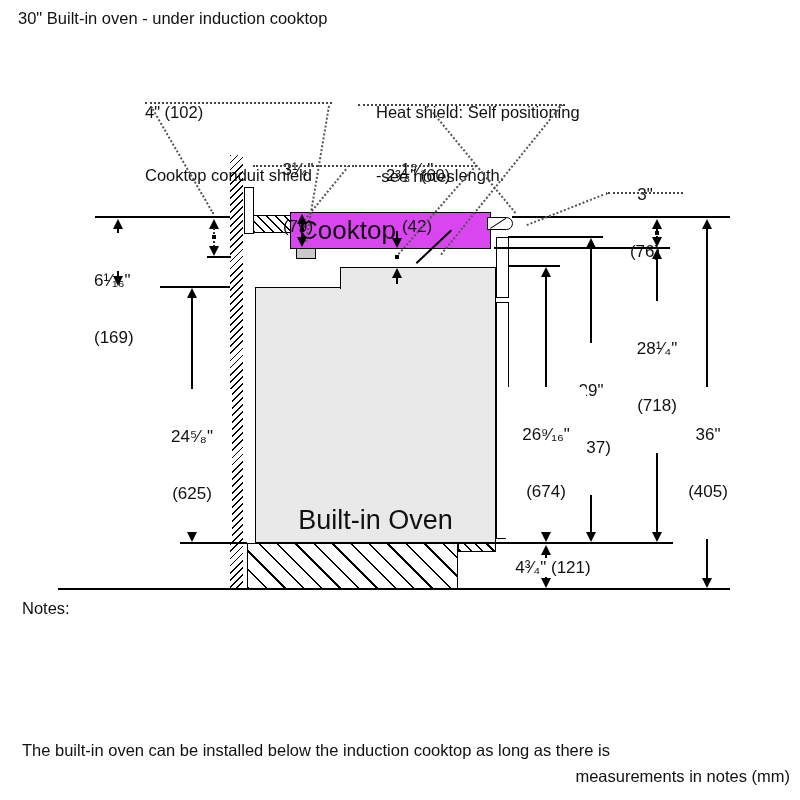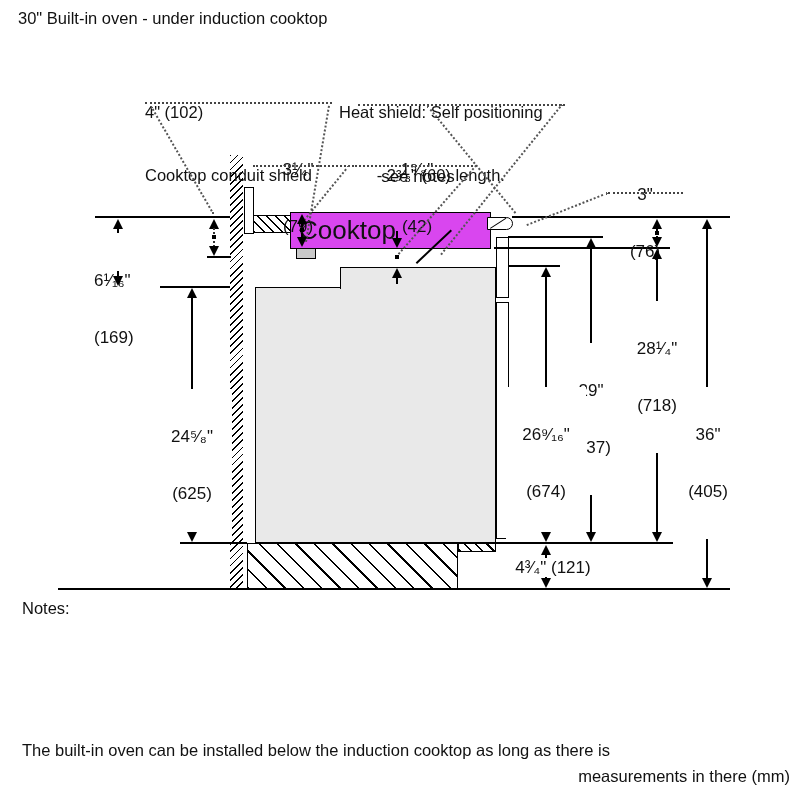--- a/index.html
+++ b/index.html
@@ -49,41 +49,42 @@
   <div class="abs boxed" style="left:296px;top:248px;width:20px;height:11px;background:#c9c9c9;"></div>
 
   <div class="abs" style="left:487px;top:217px;width:26px;height:13px;background:#fff;border:1.5px solid #000;border-radius:0 7px 7px 0;box-sizing:border-box;"></div>
   <div class="abs" style="left:490px;top:228px;width:19px;height:0;border-top:1.5px solid #000;transform-origin:0 0;transform:rotate(-33deg);"></div>
 
   <div class="abs" style="left:452px;top:231px;width:48px;height:0;border-top:2px solid #000;transform-origin:0 0;transform:rotate(136.7deg);"></div>
 
   <div class="abs basehatch" style="left:247px;top:543px;width:211px;height:47px;box-sizing:border-box;"></div>
   <div class="abs striphatch" style="left:458px;top:543px;width:38px;height:9px;box-sizing:border-box;"></div>
 
+  <div class="abs" style="left:255px;top:505px;width:241px;text-align:center;font-size:27px;color:#111;">Built-in Oven</div>
 
   <div class="abs hline" style="left:95px;top:216px;width:135px;"></div>
   <div class="abs hline" style="left:95px;top:286px;width:135px;"></div>
   <div class="abs hline" style="left:207px;top:256px;width:24px;"></div>
   <div class="abs hline" style="left:512px;top:216px;width:218px;"></div>
   <div class="abs hline" style="left:508px;top:236px;width:95px;"></div>
   <div class="abs hline" style="left:494px;top:247px;width:176px;"></div>
   <div class="abs hline" style="left:508px;top:265px;width:52px;"></div>
   <div class="abs hline" style="left:180px;top:542px;width:67px;"></div>
   <div class="abs hline" style="left:496px;top:542px;width:177px;"></div>
   <div class="abs hline" style="left:58px;top:588px;width:672px;"></div>
 
   <div class="abs txt" style="left:145px;top:60px;">
     <div>4" (102)</div>
     <div>Cooktop conduit shield</div>
   </div>
   <div class="abs dotline" style="left:145px;top:102px;width:187px;"></div>
   <div class="abs lead" style="left:152px;top:106px;width:124px;transform:rotate(59.9deg);"></div>
   <div class="abs lead" style="left:330px;top:106px;width:138px;transform:rotate(99.6deg);"></div>
 
-  <div class="abs txt" style="left:339px;top:60px;text-align:center;">
+  <div class="abs txt" style="left:376px;top:60px;">
     <div>Heat shield: Self positioning</div>
     <div>- 2³⁄₈" (60) length.</div>
   </div>
   <div class="abs dotline" style="left:358px;top:104px;width:207px;"></div>
   <div class="abs lead" style="left:563px;top:105px;width:193px;transform:rotate(128.9deg);"></div>
   <div class="abs lead" style="left:428px;top:105px;width:139px;transform:rotate(50.6deg);"></div>
 
   <div class="abs dimlbl" style="left:258px;top:122px;width:80px;background:transparent;">
     <div>3¹⁄₄"</div>
     <div>(79)</div>
@@ -186,15 +187,15 @@
   <div class="abs tri-down" style="left:541px;top:578px;"></div>
 
   <div class="abs txt" style="left:22px;top:598px;">Notes:</div>
   <div class="abs txt" style="left:22px;top:636px;">
   </div>
   <div class="abs txt" style="left:22px;top:698px;">
     <div>The built-in oven can be installed below the induction cooktop as long as there is</div>
     
     
   </div>
-  <div class="abs txt" style="left:10px;top:766px;width:780px;text-align:right;">measurements in there (mm)</div>
+  <div class="abs txt" style="left:10px;top:766px;width:780px;text-align:right;">measurements in notes (mm)</div>
 
 </div>
 
 </body></html>

